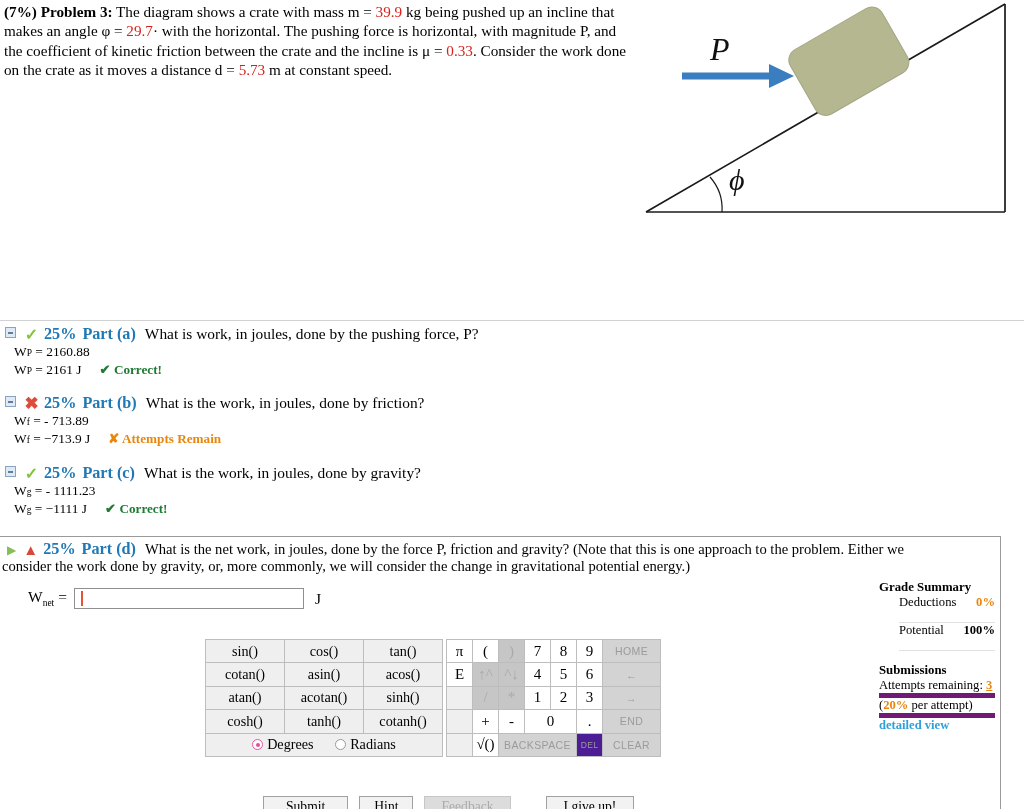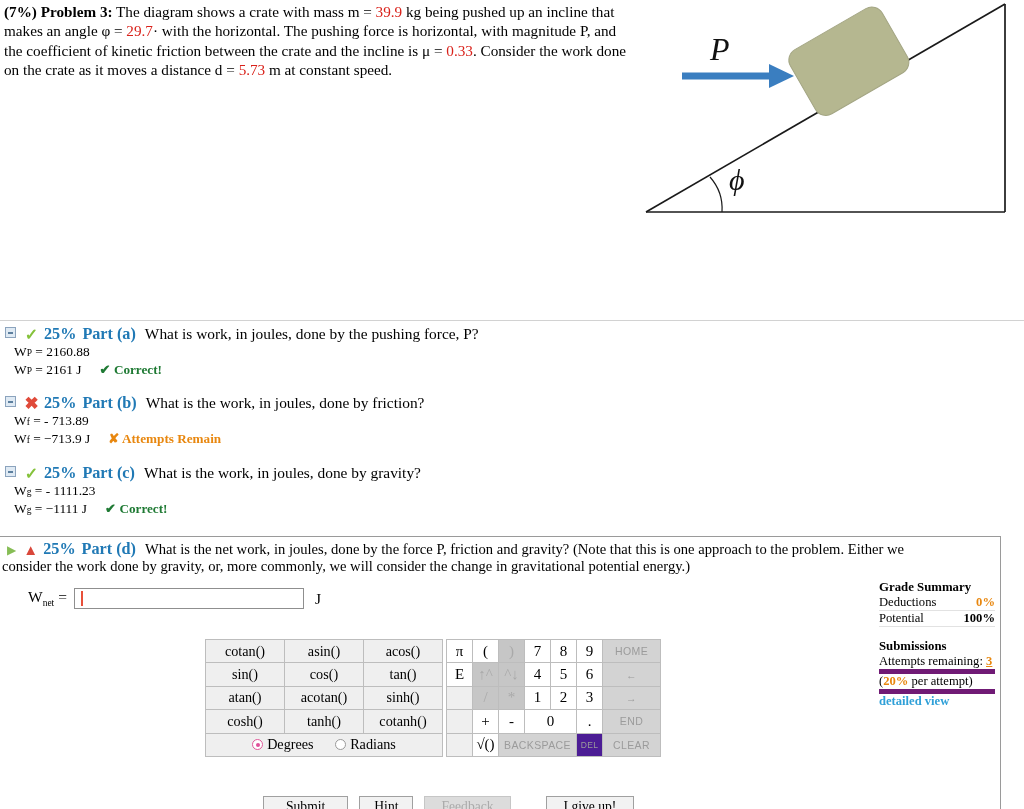--- a/index.html
+++ b/index.html
@@ -144,21 +144,22 @@
   #grade-panel {
     position: absolute; left: 879px; top: 580px;
     width: 116px;
     font-size: 12.6px;
     line-height: 15px;
   }
   .gs-title { font-weight: bold; font-size: 12.8px; }
   .gs-row {
     display: flex; justify-content: space-between;
     border-bottom: 1px solid #e2e2e2;
-    padding-bottom: 0px;
+    padding-bottom: 12px;
+    margin-left: 20px;
   }
   .gs-val-orange { color: #e8870f; font-weight: bold; }
   .gs-val-bold { font-weight: bold; }
   .sub-title { font-weight: bold; font-size: 12.8px; margin-top: 12px; }
   .sub-line { border-bottom: 5px solid #701a75; }
   .orange-u { color: #e8870f; font-weight: bold; text-decoration: underline; }
   .orange { color: #e8870f; font-weight: bold; }
   .link-blue { color: #2fa0d8; font-weight: bold; }
 
   
@@ -384,28 +385,28 @@
     </div>
     <div>
       <span class="link-blue">detailed view</span>
     </div>
   </div>
 
   <div id="keypad">
     <table id="kp-left">
       <tbody>
           <tr>
+        <td>sin()</td>
+        <td>cos()</td>
+        <td>tan()</td>
+      </tr>
+      <tr>
         <td>cotan()</td>
         <td>asin()</td>
         <td>acos()</td>
-      </tr>
-      <tr>
-        <td>sin()</td>
-        <td>cos()</td>
-        <td>tan()</td>
       </tr>
       <tr>
         <td>atan()</td>
         <td>acotan()</td>
         <td>sinh()</td>
       </tr>
       <tr>
         <td>cosh()</td>
         <td>tanh()</td>
         <td>cotanh()</td>

